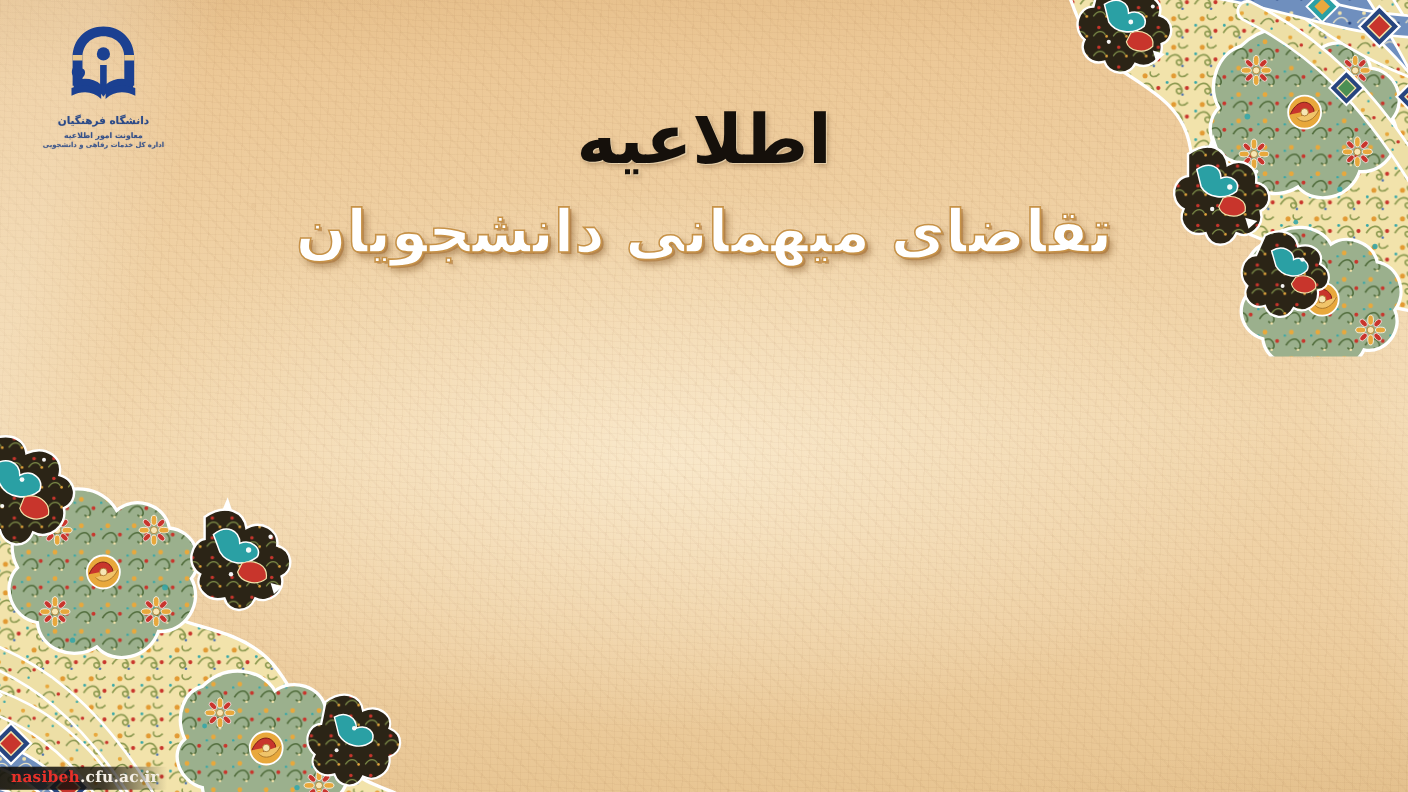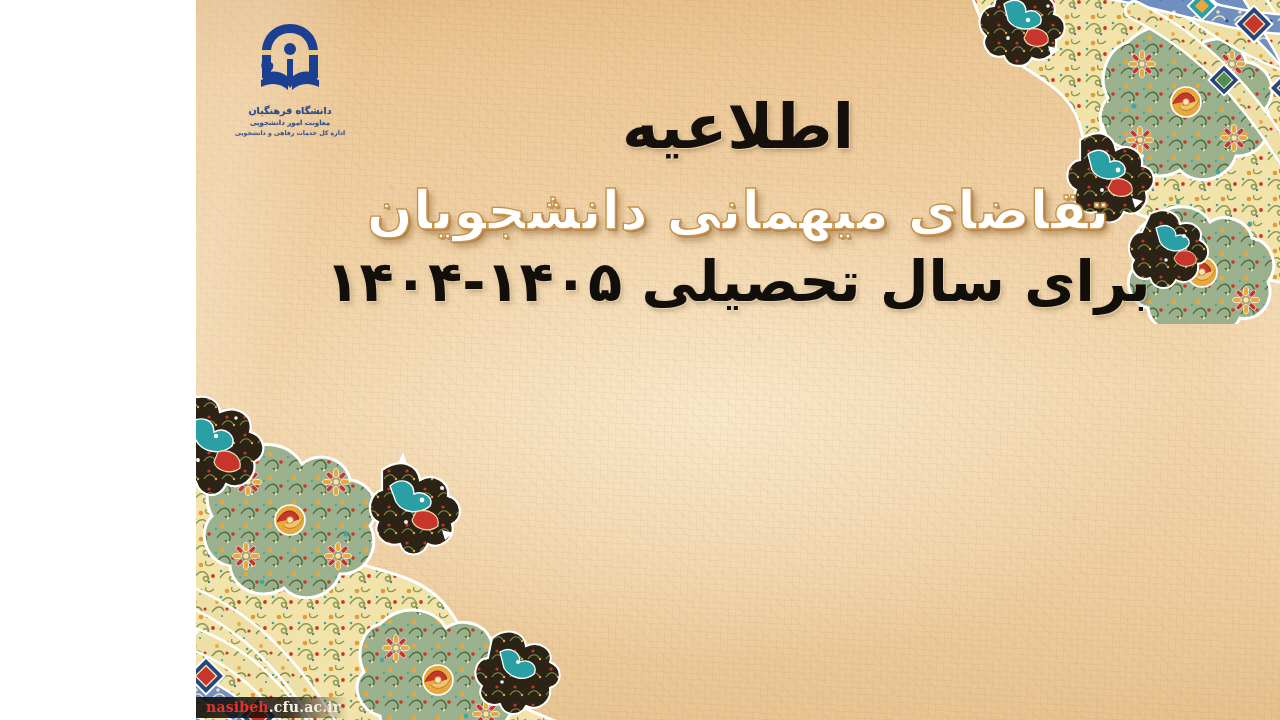--- a/index.html
+++ b/index.html
@@ -4,21 +4,21 @@
 <title>اطلاعیه</title>
 <style>
   html,body{margin:0;padding:0;}
   body{
     width:1280px;height:720px;overflow:hidden;
     font-family:"DejaVu Sans","Liberation Sans",sans-serif;
   }
 
   
   #poster{
-    position:relative;width:1084px;height:720px;overflow:hidden;
+    position:relative;width:1280px;height:720px;overflow:hidden;
     background:
       radial-gradient(ellipse 70% 55% at 48% 58%, rgba(255,246,226,.55) 0%, rgba(255,246,226,0) 62%),
       linear-gradient(178deg,#e6bf8b 0%,#ecc897 10%,#f0d2a6 34%,#f2d7ae 55%,#eecfa2 78%,#e7c491 100%);
   }
   
   #poster::before{
     content:"";position:absolute;inset:0;pointer-events:none;z-index:2;
     background-image:
       repeating-linear-gradient(92deg, rgba(150,105,55,.055) 0 1px, rgba(255,245,220,.05) 1px 3px, rgba(150,105,55,0) 3px 7px),
       repeating-linear-gradient(3deg, rgba(120,80,40,.045) 0 1px, rgba(255,248,225,.05) 1px 2px, rgba(120,80,40,0) 2px 6px),
@@ -406,27 +406,26 @@
         <path d="M6 52 C14 48 24 49 31 55 L31 63 C24 57 14 56 6 60 Z"></path>
         <path d="M60 52 C52 48 42 49 35 55 L35 63 C42 57 52 56 60 60 Z"></path>
         <path d="M4 58 C14 54 24 55 31 62 L31 68 C24 61 14 60 4 65 Z"></path>
         <path d="M62 58 C52 54 42 55 35 62 L35 68 C42 61 52 60 62 65 Z"></path>
 
         <path d="M12 38 C6 38 4 43 7 47 C10 50 15 48 15 44 C15 41 12 41 11 43
                  C10 45 12 46 13 45" fill="none" stroke="#1b4091" stroke-width="2.6"></path>
       </g>
     </svg>
     <div class="logo-line" id="logo-l1">دانشگاه فرهنگیان</div>
-    <div class="logo-line" id="logo-l2">معاونت امور دانشجویی</div>
+    <div class="logo-line" id="logo-l2">معاونت امور اطلاعیه</div>
     <div class="logo-line" id="logo-l3">اداره کل خدمات رفاهی و دانشجویی</div>
   </div>
 
   <div id="headline">
     <div class="ln" id="line-title">اطلاعیه</div>
     <div class="ln ln-white" id="line-3">تقاضای میهمانی دانشجویان</div>
-    <div class="ln" id="line-year">برای سال تحصیلی ۱۴۰۵-۱۴۰۴</div>
   </div>
 
   <div id="watermark">
     <span id="wm-a">nasibeh</span><span id="wm-b">.cfu.ac.ir</span>
   </div>
 
 </div>
 
 </body></html>

